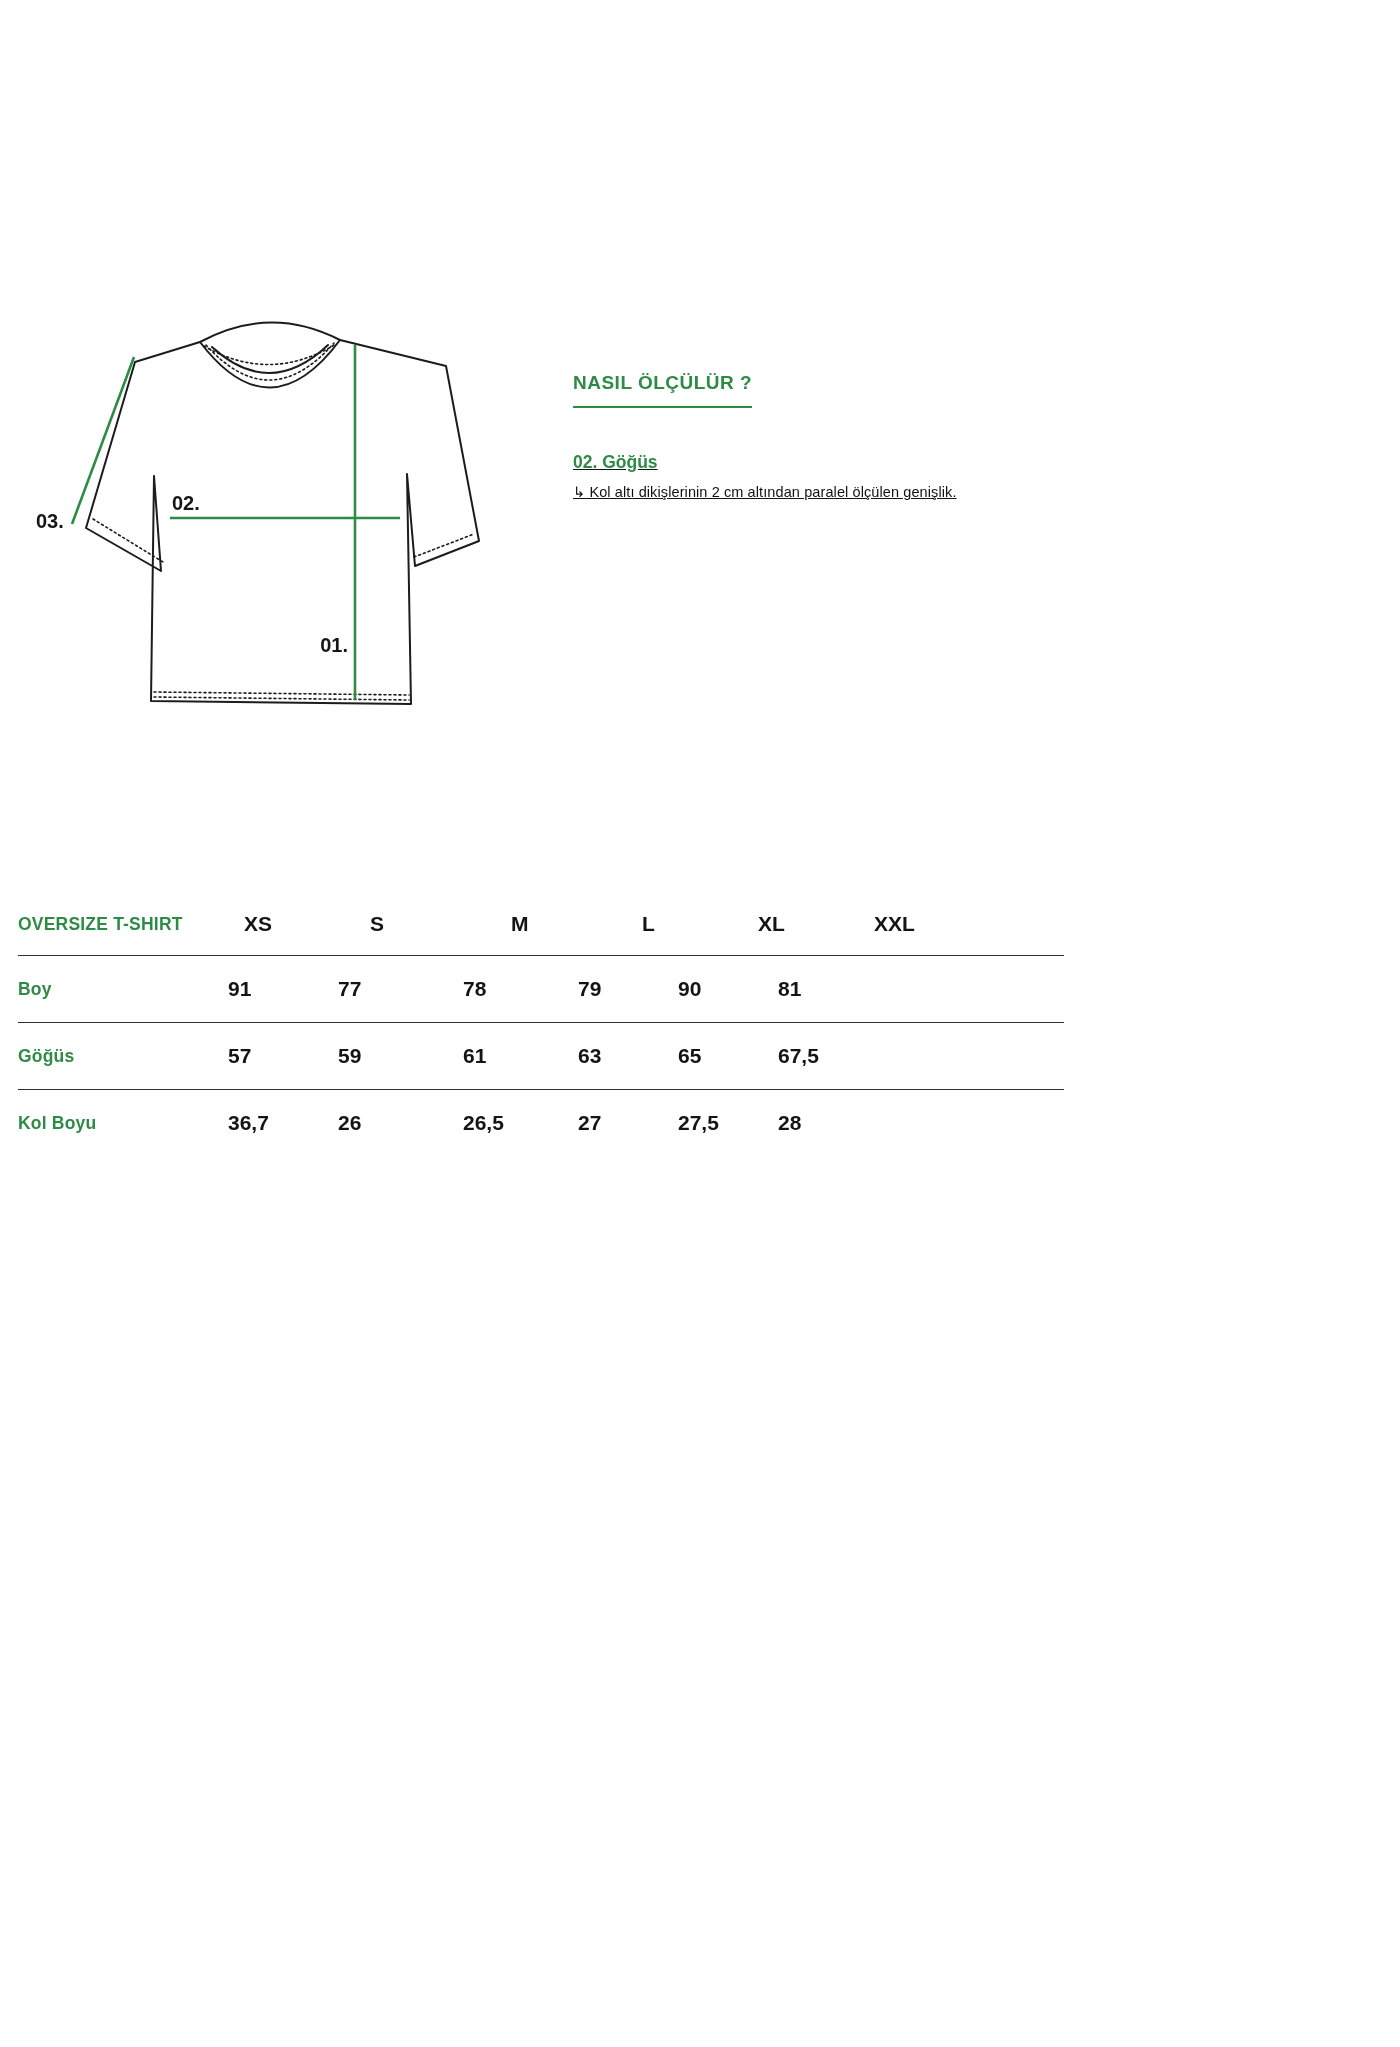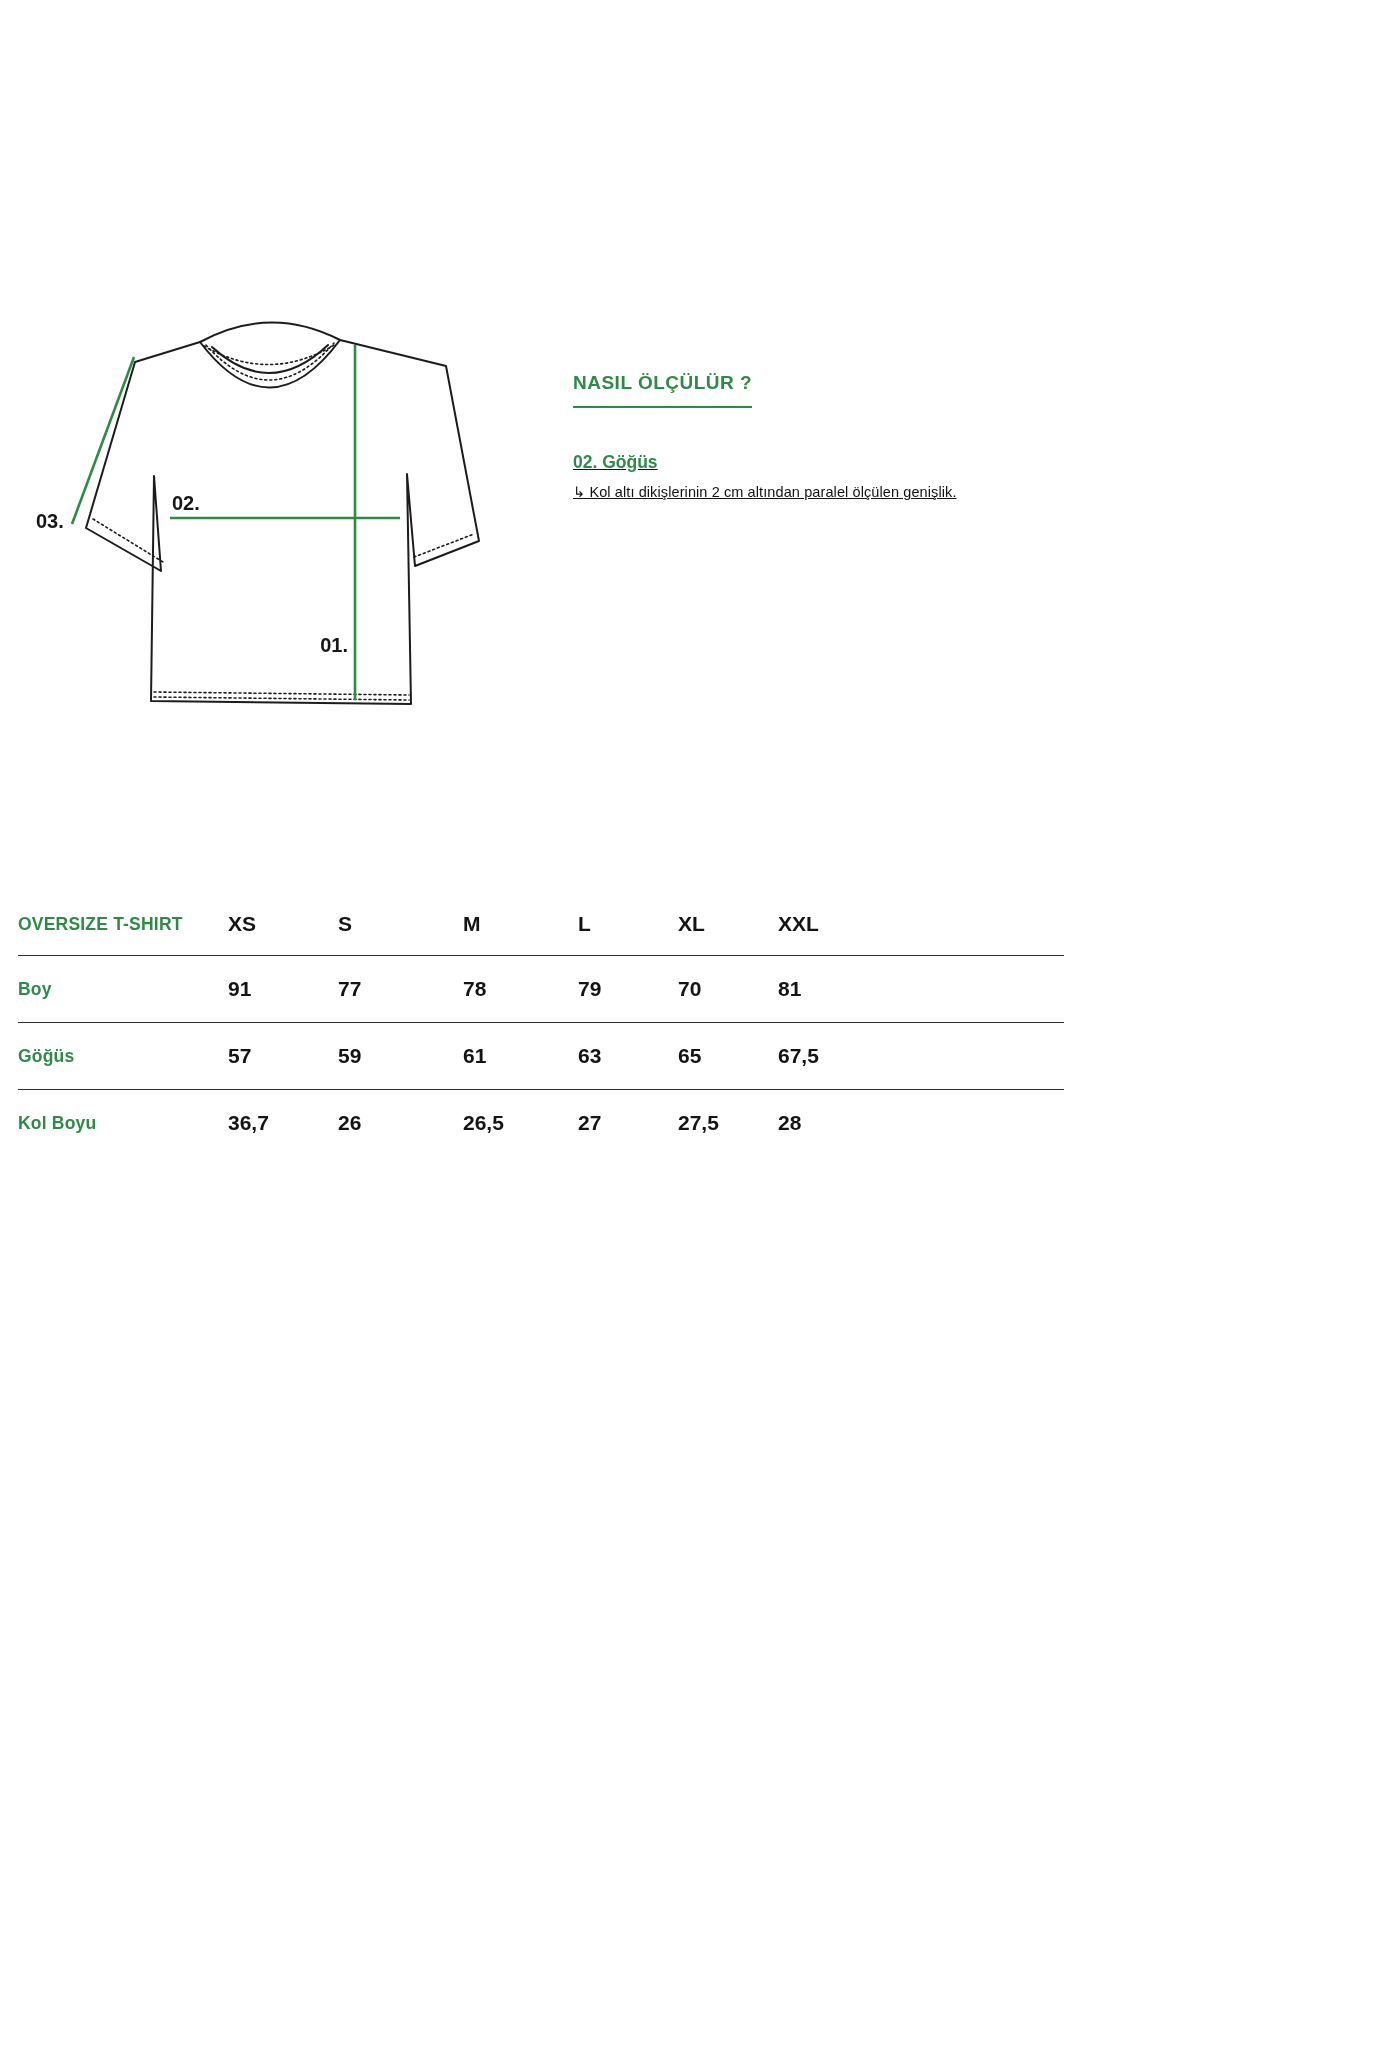--- a/index.html
+++ b/index.html
@@ -34,21 +34,21 @@
     border-bottom: 2.5px solid var(--green);
     margin: 0 0 44px 0;
   }
   .mi-item { margin-bottom: 24px; }
   .mi-label { color: var(--green); font-size: 17.5px; font-weight: 700; margin-bottom: 11px; }
   .mi-desc { font-size: 14.5px; font-weight: 400; color: #121212; letter-spacing: 0.1px; }
 
   
   .size-table { position: absolute; left: 18px; top: 893px; width: 1046px; }
   .t-row { display: grid; grid-template-columns: 210px 110px 125px 115px 100px 100px 100px; align-items: center; }
-  .t-row.header { height: 62px; }
+  .t-row.header { height: 62px; gap: 16px; }
   .t-row.data { height: 66px; }
   .cell { text-align: left; font-size: 21px; font-weight: 700; color: #141414; }
   .cell.rowlabel { text-align: left; color: var(--green); font-size: 17.5px; letter-spacing: 0.2px; }
   .rule { height: 0; border-top: 1.5px solid #2e2e2e; width: 100%; }
 </style>
 </head>
 <body>
 
 <div class="page">
 
@@ -100,21 +100,21 @@
       <div class="cell">XXL</div>
     </div>
     <div class="rule"></div>
 
     <div class="t-row data">
       <div class="cell rowlabel">Boy</div>
       <div class="cell">91</div>
       <div class="cell">77</div>
       <div class="cell">78</div>
       <div class="cell">79</div>
-      <div class="cell">70</div>
+      <div class="cell">90</div>
       <div class="cell">81</div>
     </div>
     <div class="rule"></div>
 
     <div class="t-row data">
       <div class="cell rowlabel">Göğüs</div>
       <div class="cell">57</div>
       <div class="cell">59</div>
       <div class="cell">61</div>
       <div class="cell">63</div>

